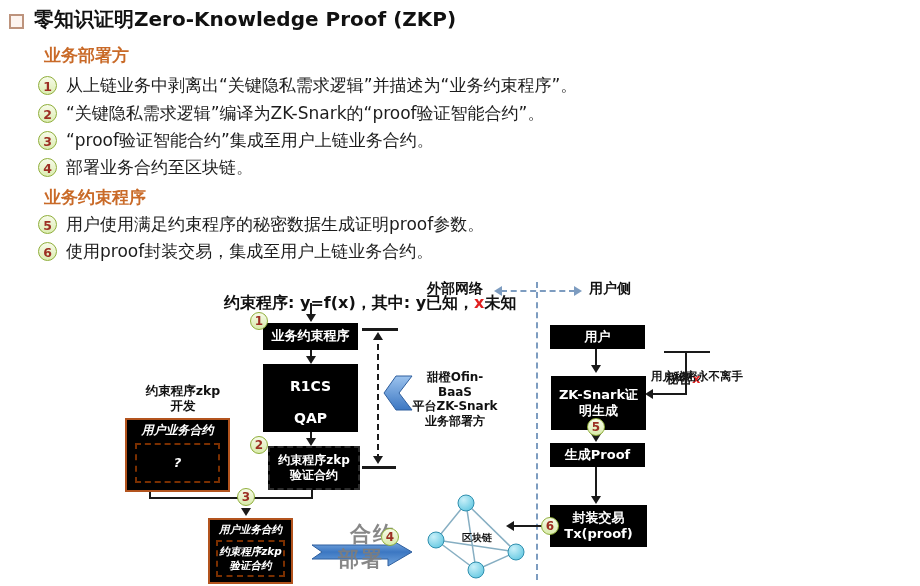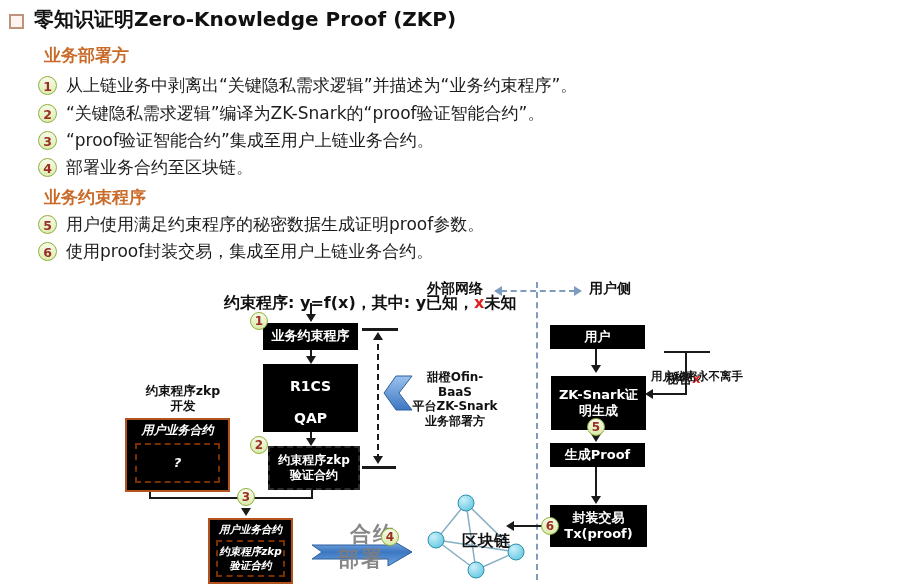--- a/index.html
+++ b/index.html
@@ -200,21 +200,21 @@
       <line x1="18" y1="51" x2="58" y2="81"></line>
         <line x1="98" y1="63" x2="58" y2="81"></line>
     </g>
     <g fill="url(#gN)" stroke="#2f8fae" stroke-width="1">
       <circle cx="48" cy="14" r="8"></circle>
         <circle cx="18" cy="51" r="8"></circle>
       <circle cx="98" cy="63" r="8"></circle>
         <circle cx="58" cy="81" r="8"></circle>
     </g>
   </svg>
-  <div class="note" style="left:456px;top:531px;font-size:16px;padding-left:6px;">区块链</div>
+  <div class="note" style="left:456px;top:531px;font-size:10px;padding-left:6px;">区块链</div>
 
   <div class="hline" style="left:514px;top:525px;width:36px;"></div>
   <div class="ah-l" style="left:506px;top:521px;"></div>
   <div class="dbadge" style="left:541px;top:517px;">6</div>
 
   <div class="obox" style="left:550px;top:325px;width:95px;height:24px;font-size:13px;">
     <span>用户</span>
   </div>
   <div class="vline" style="left:595px;top:349px;height:18px;"></div>
   <div class="ah-d" style="left:591px;top:365px;"></div>

